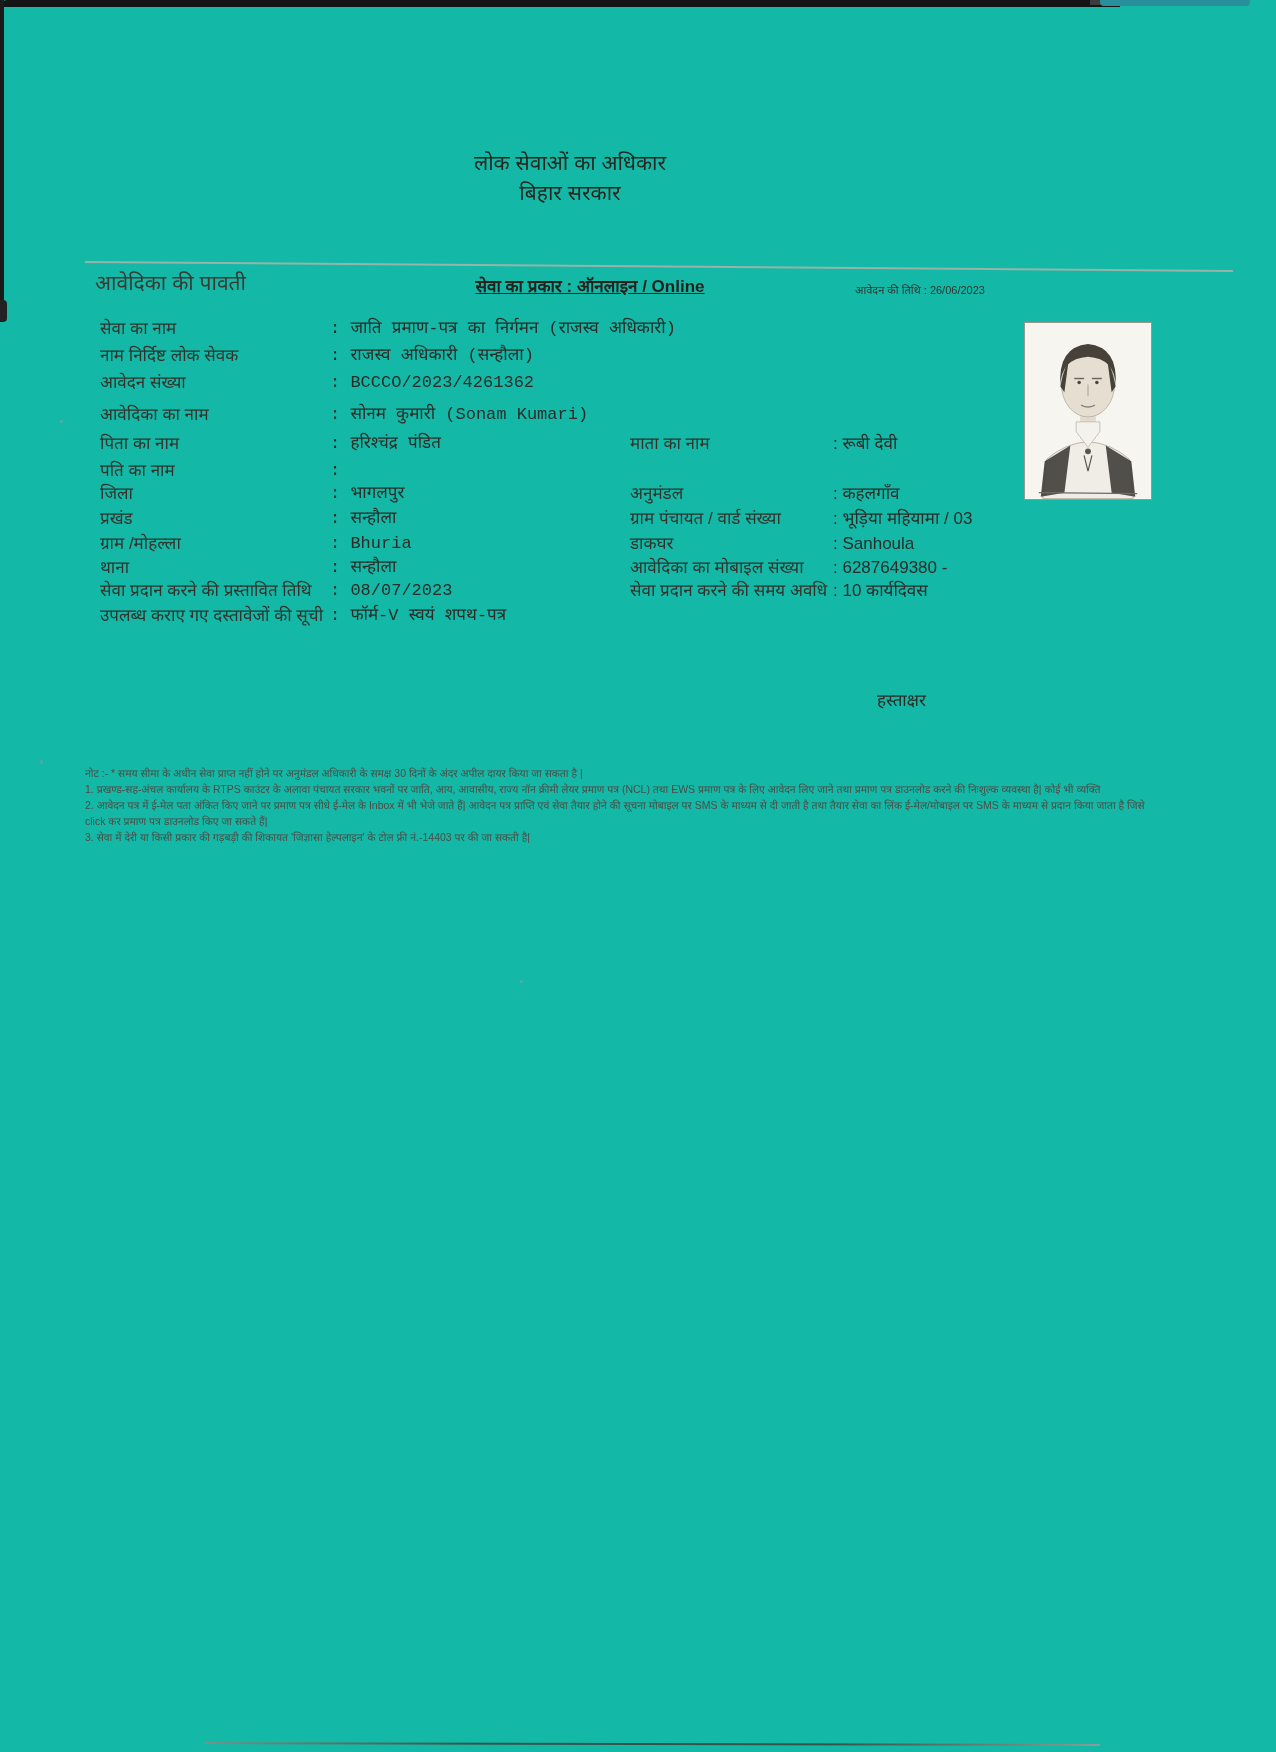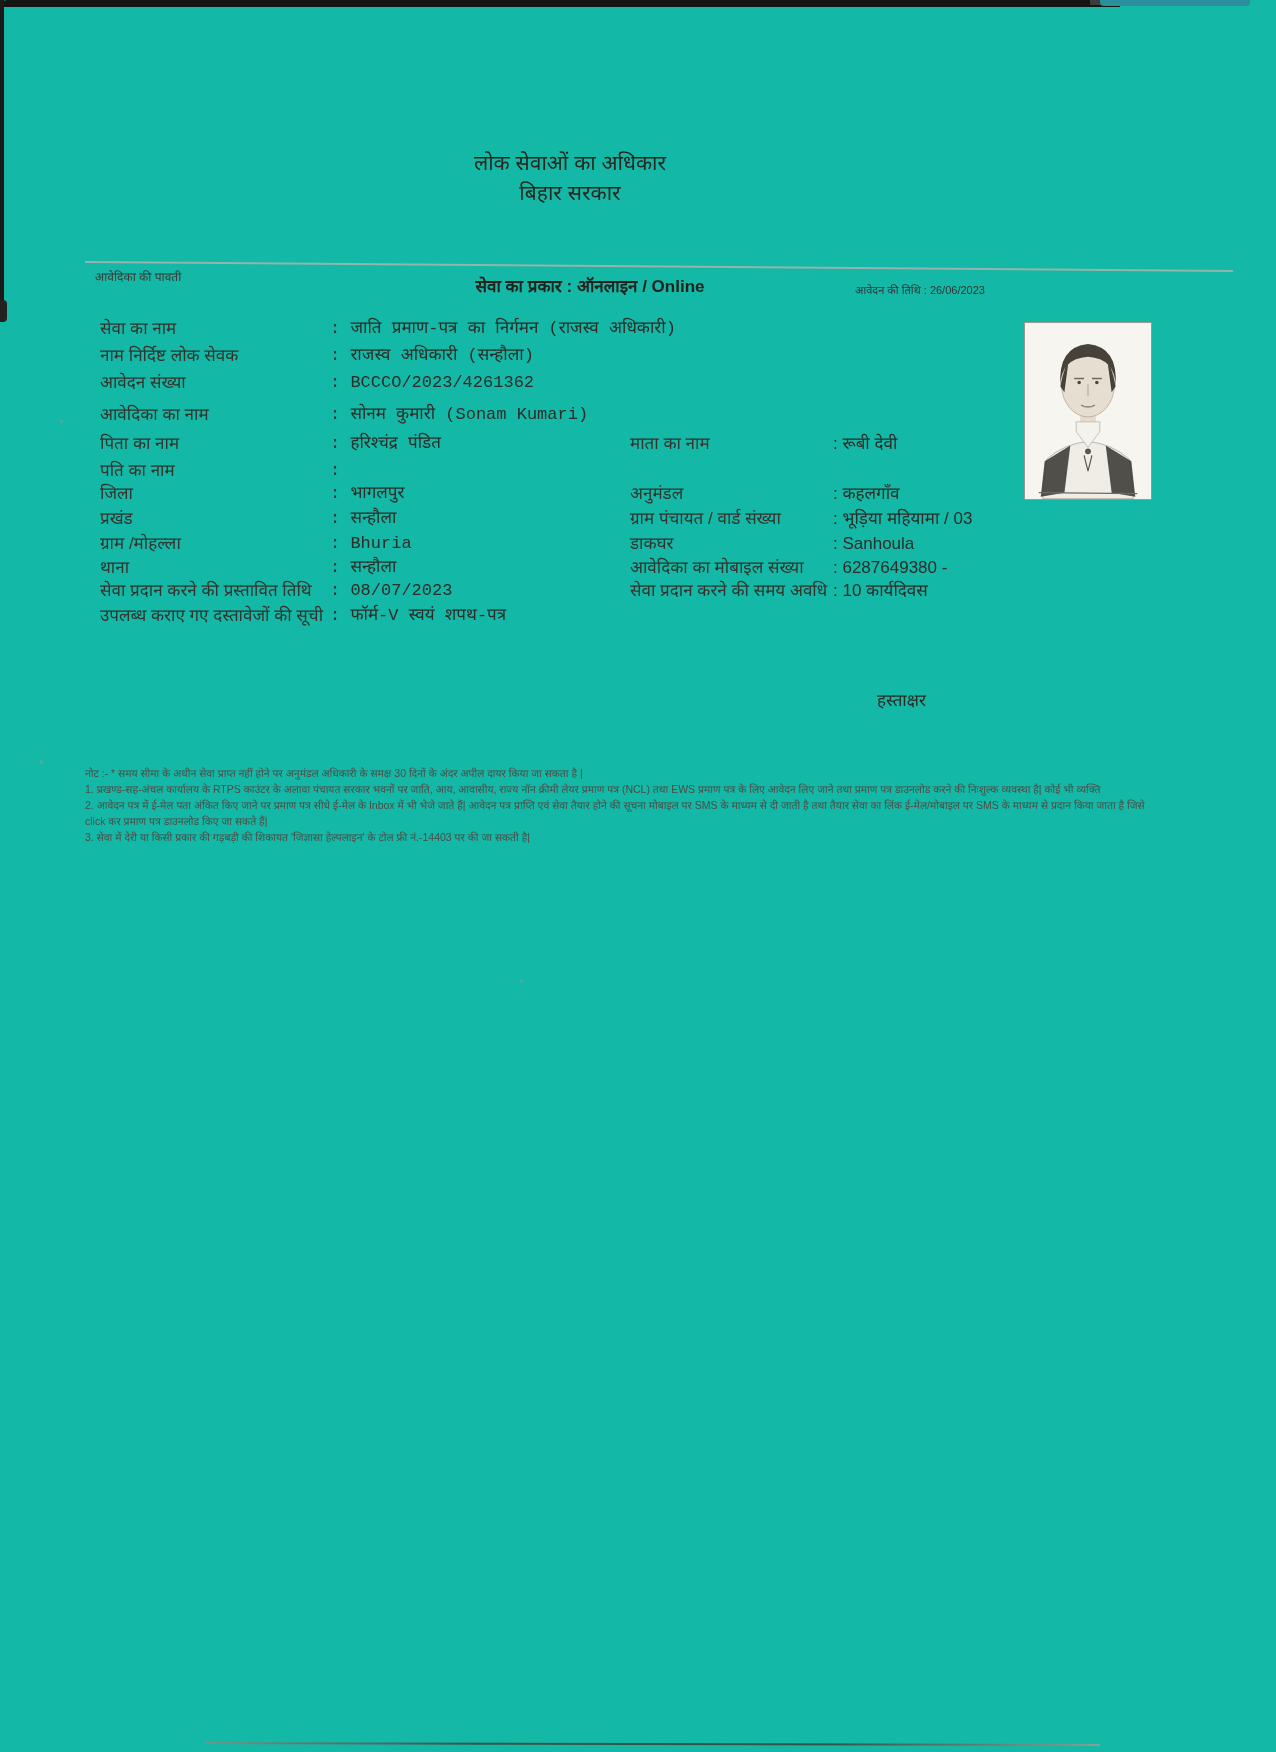--- a/index.html
+++ b/index.html
@@ -36,23 +36,23 @@
     transform:rotate(0.12deg);opacity:.85;
   }
   .speck{position:absolute;background:#9a9a92;border-radius:50%;opacity:.55;}
 
   
   .hdr{
     position:absolute;top:148px;left:320px;width:500px;
     text-align:center;font-size:21px;line-height:30px;color:#27271f;
   }
   
-  .meta-left{position:absolute;top:268px;left:95px;font-size:12px;color:#3a3a34;text-align:right;}
+  .meta-left{position:absolute;top:268px;left:95px;font-size:21px;color:#3a3a34;text-align:right;}
   .meta-center{position:absolute;top:274px;left:420px;width:340px;text-align:center;
-    font-size:17px;font-weight:bold;color:#23231e;}
+    font-size:17px;font-weight:bold;color:#23231e;text-decoration:underline;}
   .meta-right{position:absolute;top:282px;left:855px;font-size:11px;color:#33332e;}
   .rule{
     position:absolute;top:261px;left:85px;width:1148px;height:1.5px;
     background:#b5b3ad;transform:rotate(0.45deg);transform-origin:left center;opacity:.8;
   }
   
   .frow{position:absolute;font-size:17px;line-height:22px;white-space:nowrap;}
   .frow .lab{position:absolute;left:0;top:0;color:#33332c;}
   .frow .val{position:absolute;top:0;color:#2c2c28;}
   .frow.lcol{left:100px;width:560px;}

